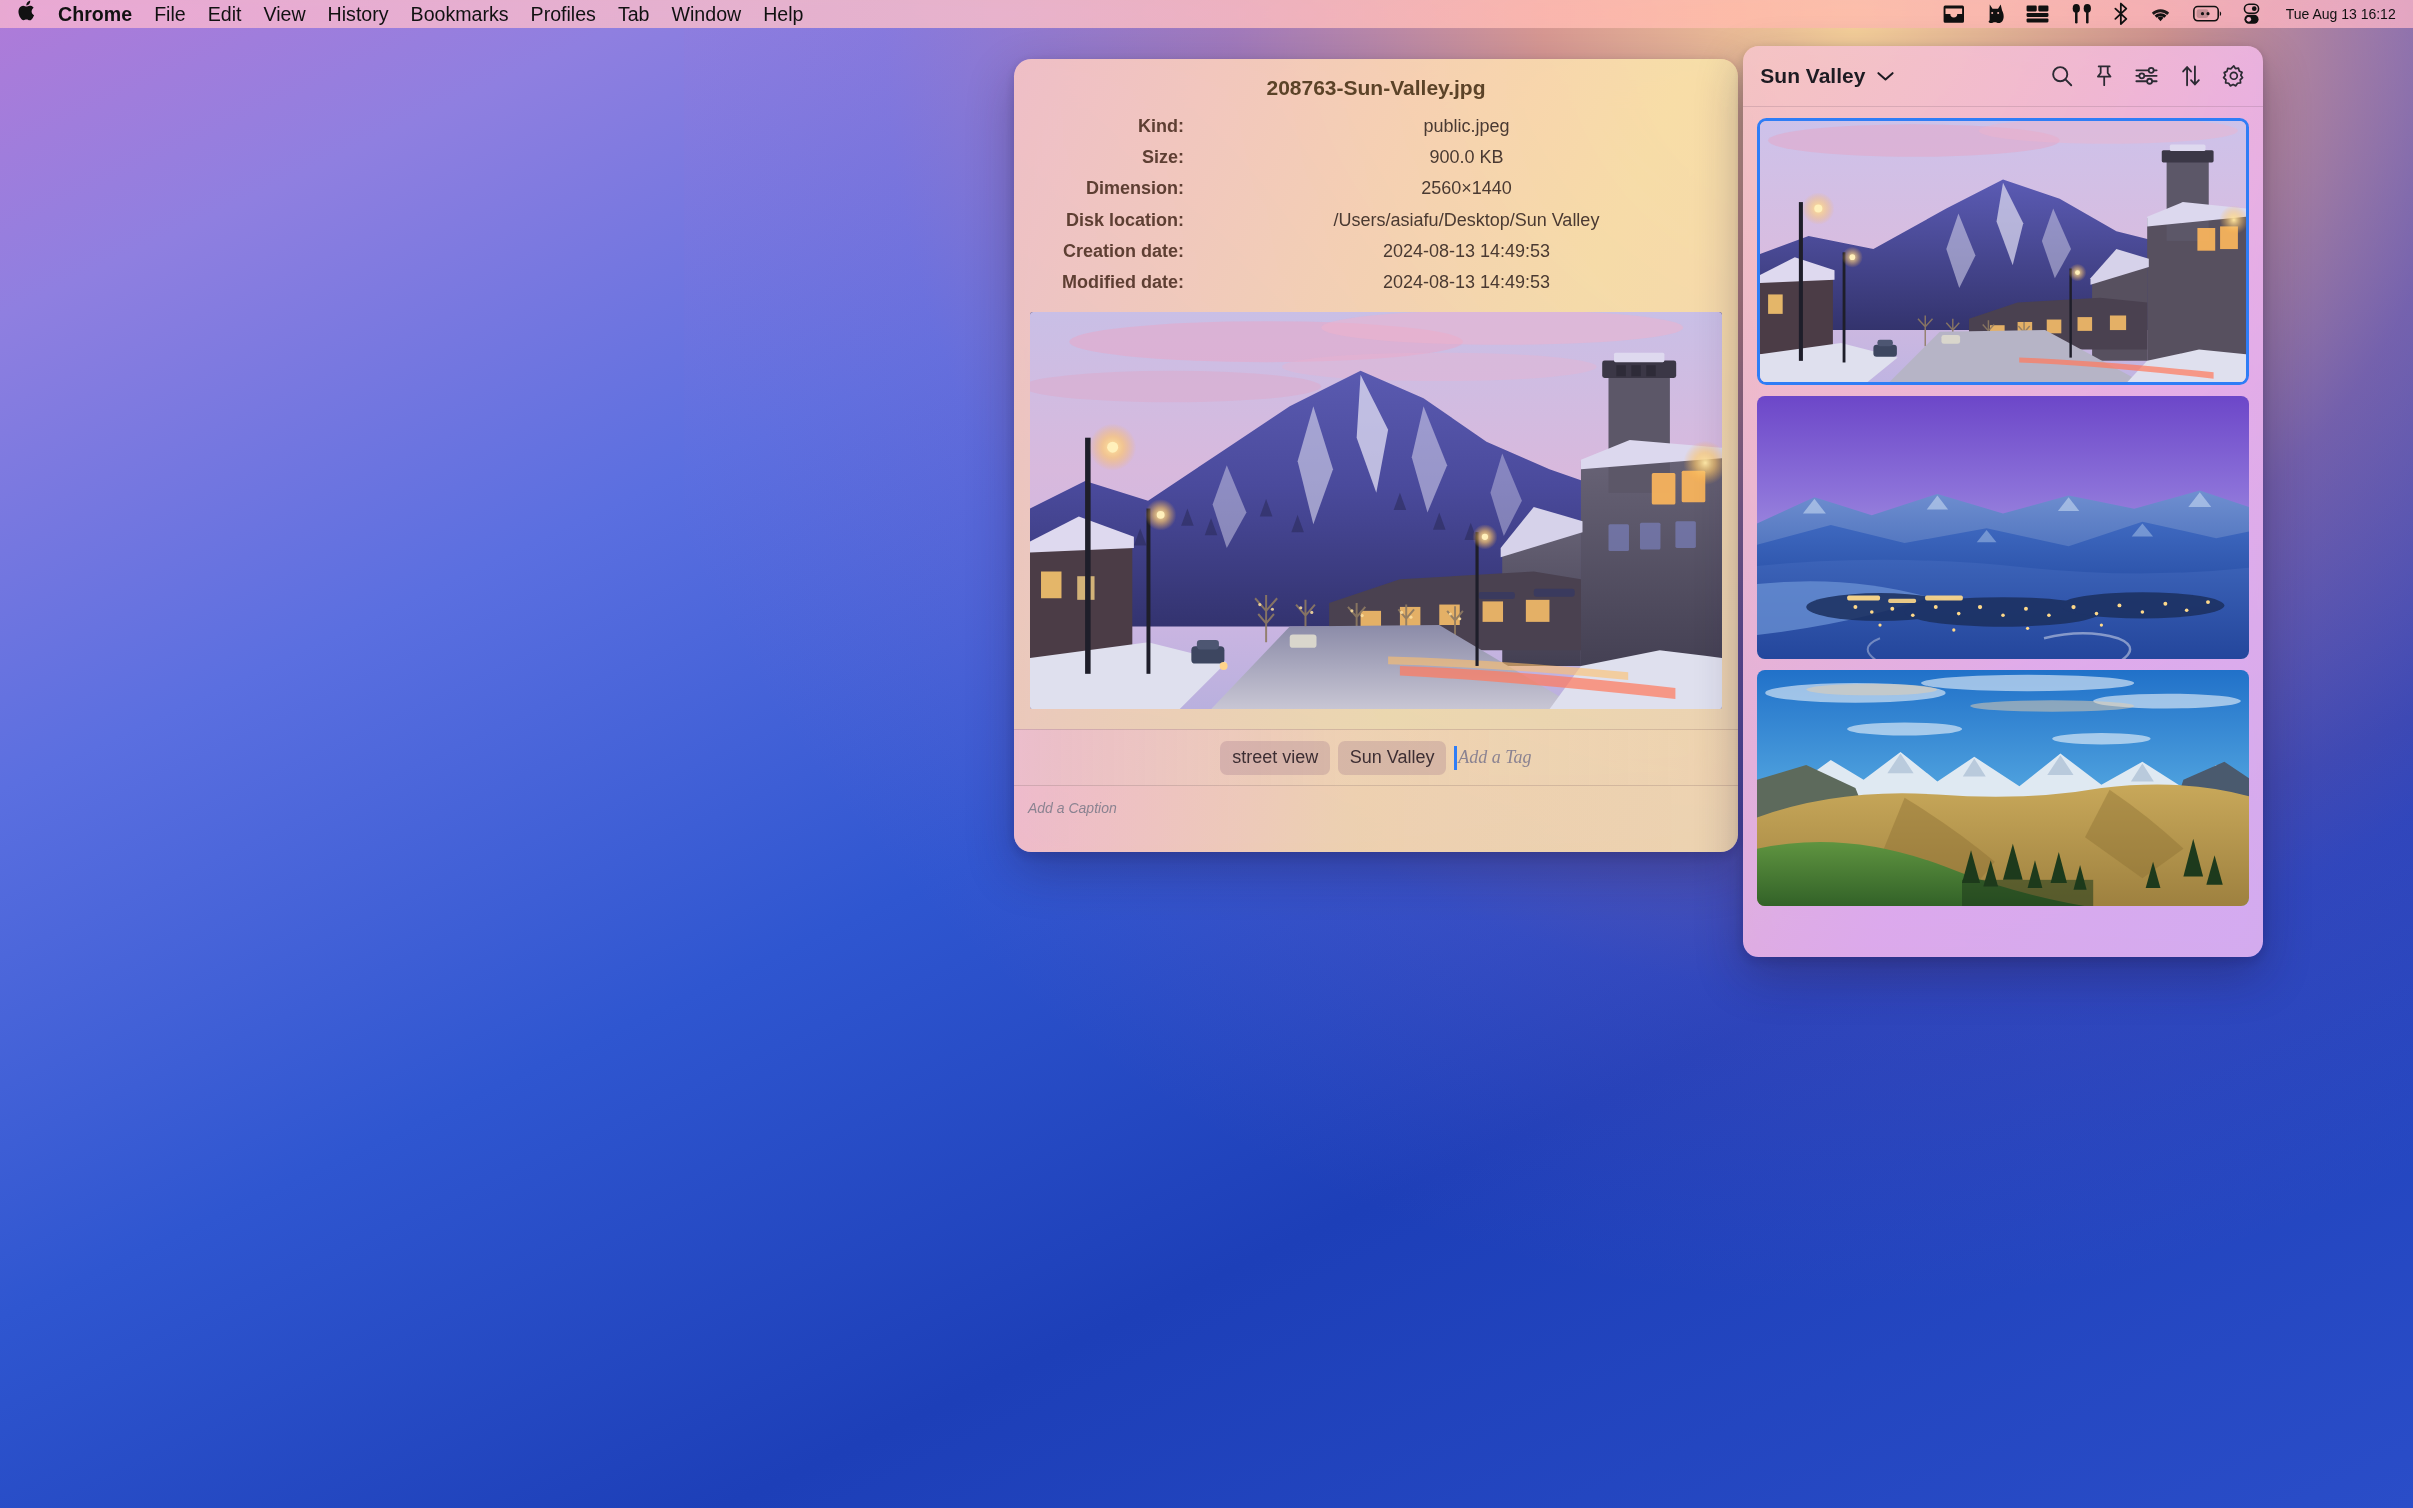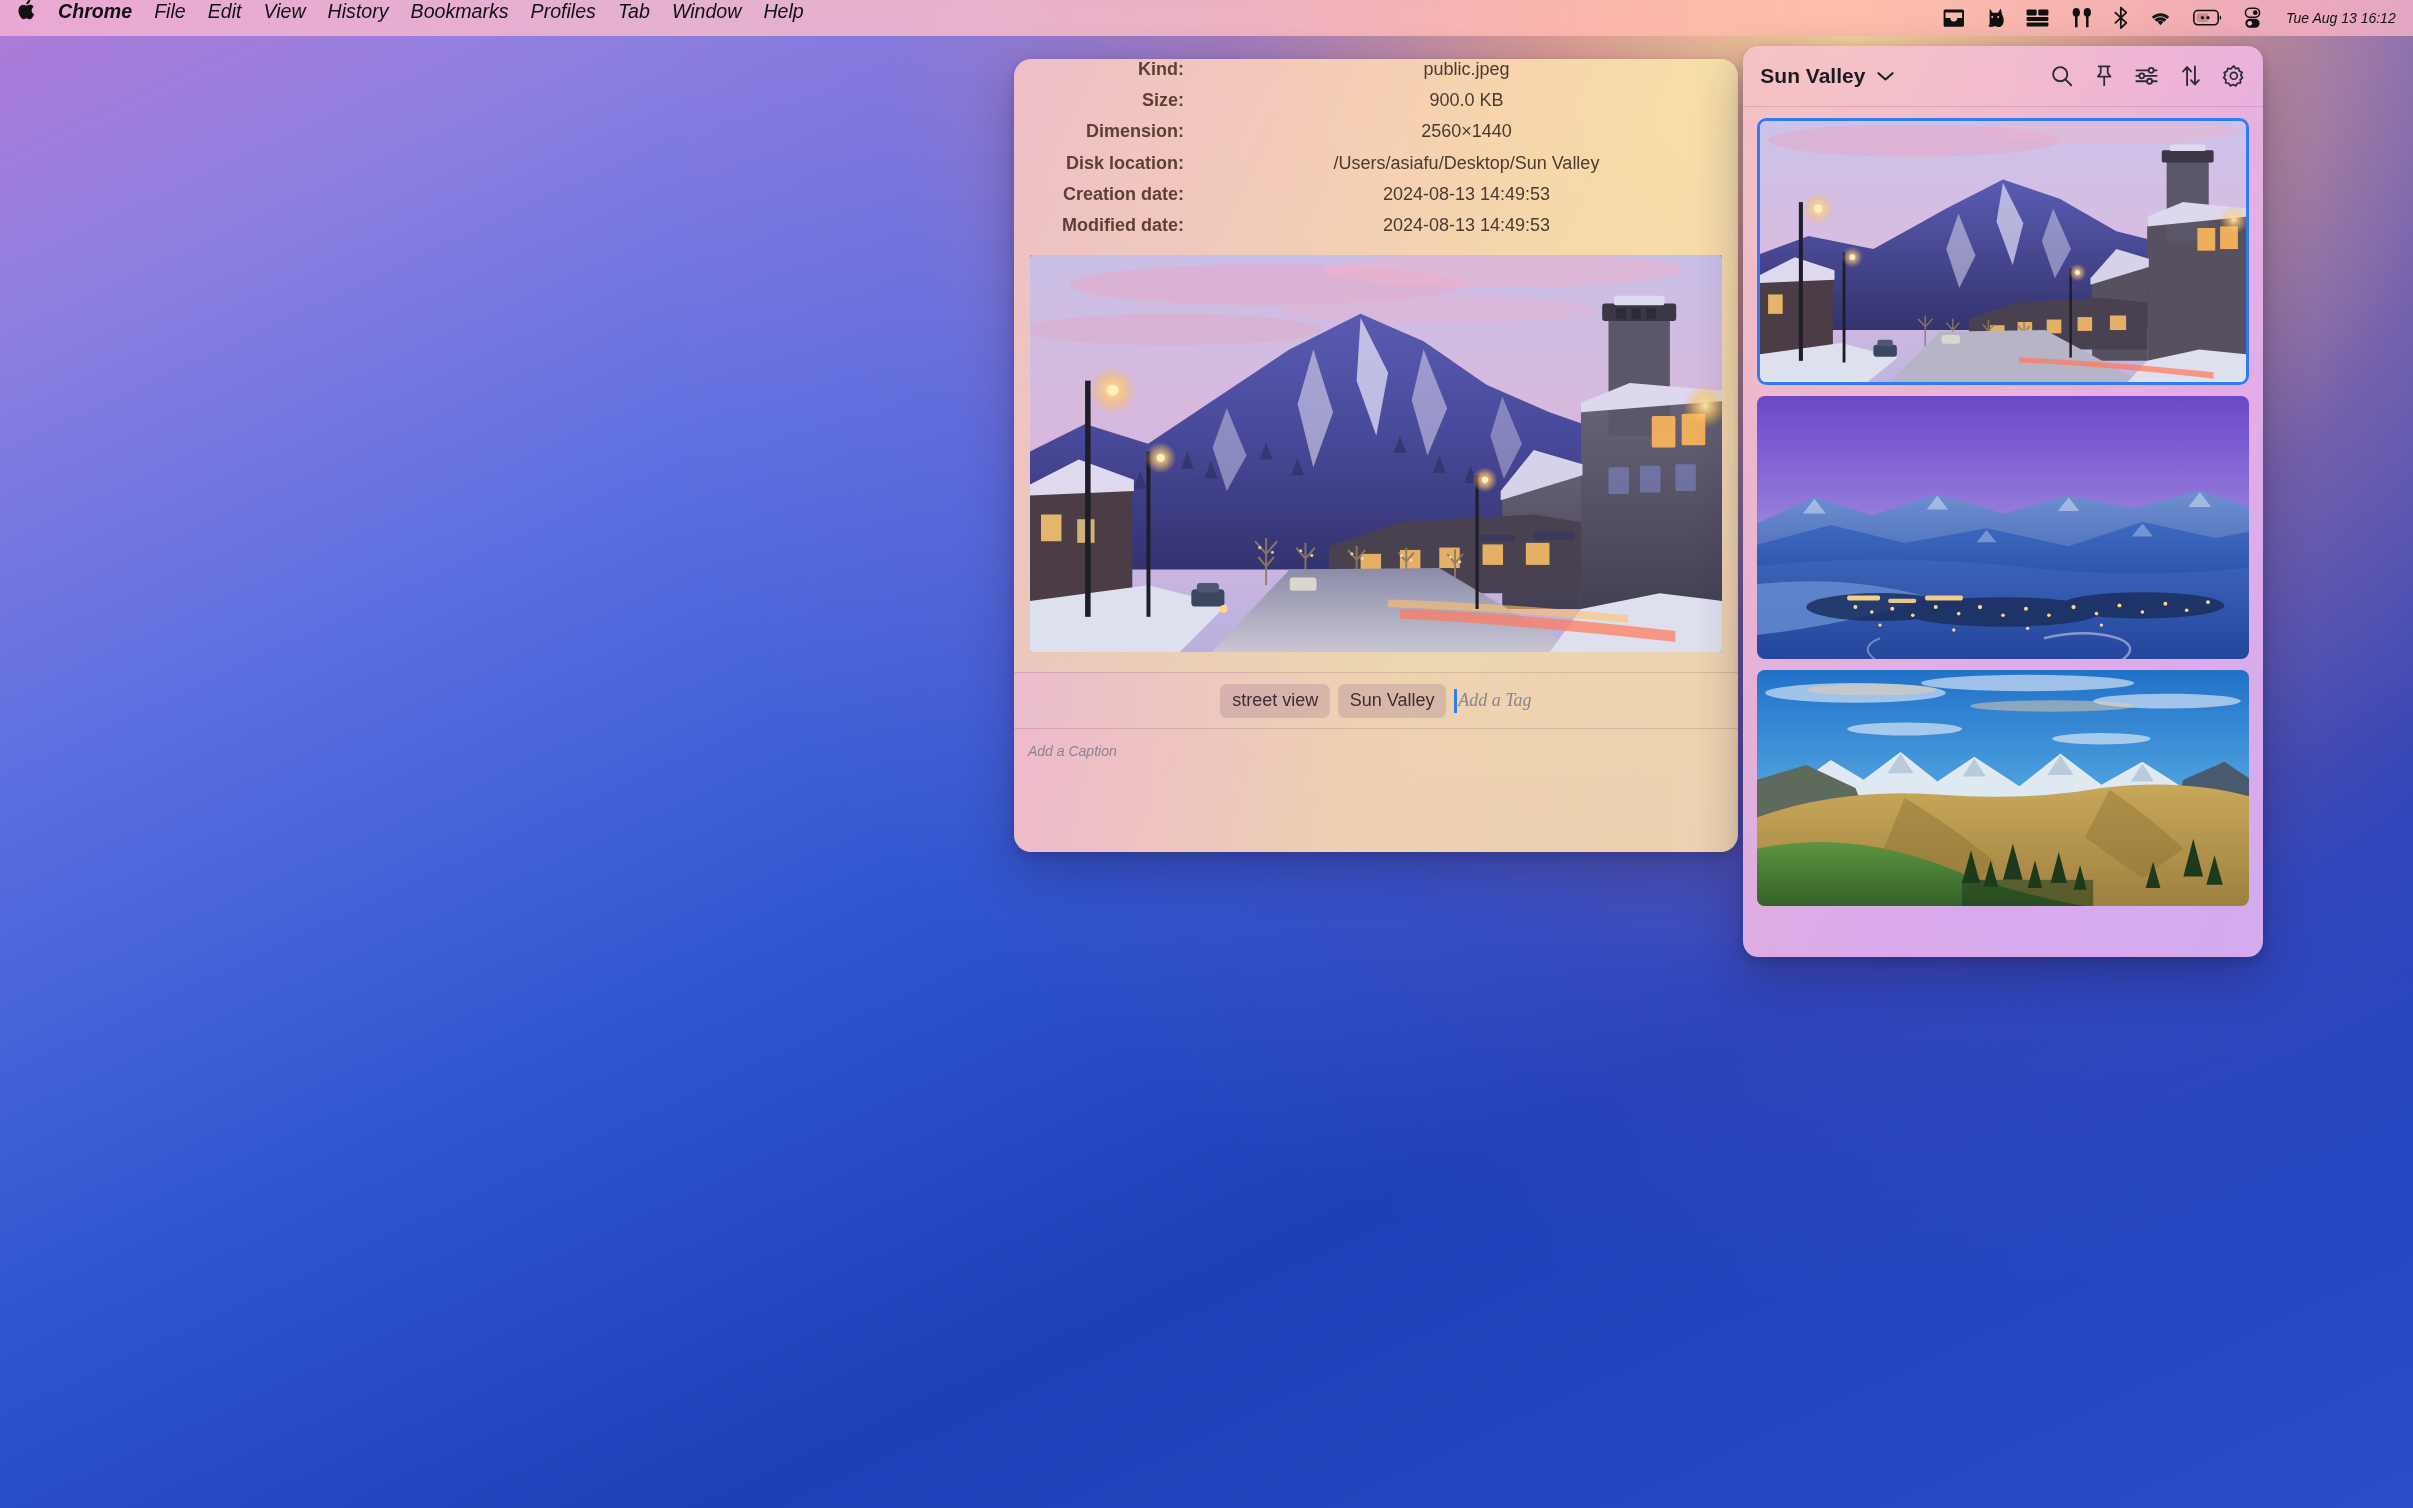--- a/index.html
+++ b/index.html
@@ -34,32 +34,31 @@
     background:radial-gradient(circle at 62% 18%,
        rgba(255,214,150,0.95) 0%,
        rgba(255,165,120,0.75) 16%,
        rgba(255,130,120,0.35) 32%,
        rgba(180,110,200,0.12) 50%,
        rgba(0,0,0,0) 66%);
   }
 
   
   #menubar {
-    position:absolute; top:0; left:0; right:0; height:36px;
+    position:absolute; top:0; left:0; right:0; height:28px;
     background:linear-gradient(90deg,
        rgba(243,180,205,0.82) 0%,
        rgba(250,192,196,0.82) 40%,
        rgba(253,188,176,0.82) 72%,
        rgba(244,178,196,0.82) 100%);
     backdrop-filter:saturate(160%) blur(14px);
-    display:flex; 
+    display:flex; align-items:center;
     padding:0 17.3px;
     color:#111;
     font-size:19.6px;
-    font-style:italic;
   }
   #menubar .apple {
     font-size:23.6px; line-height:1;
     margin-right:20.4px; margin-top:-2.4px;
   }
   #menubar .mi { margin-right:22px; white-space:nowrap; }
   #menubar .mi.bold { font-weight:bold; }
   #menubar .spacer { flex:1; }
   #menubar .status { display:flex; align-items:center; gap:19.6px; }
   #menubar .sicon { display:flex; align-items:center; }
@@ -301,20 +300,21 @@
         <rect x="3" y="15" width="18" height="11.5" rx="5.75"></rect>
         <circle cx="8.5" cy="20.75" r="3" fill="#f7b8cd"></circle>
       </svg>
     </span>
     <span class="clock">Tue Aug 13  16:12</span>
   </span>
 </div>
 
 <div id="infowin">
 
+  <div class="win-title">208763-Sun-Valley.jpg</div>
 
   <div id="meta">
     <div class="lbl">Kind:</div>
     <div class="val">public.jpeg</div>
     <div class="lbl">Size:</div>
     <div class="val">900.0 KB</div>
     <div class="lbl">Dimension:</div>
     <div class="val">2560×1440</div>
     <div class="lbl">Disk location:</div>
     <div class="val">/Users/asiafu/Desktop/Sun Valley</div>

